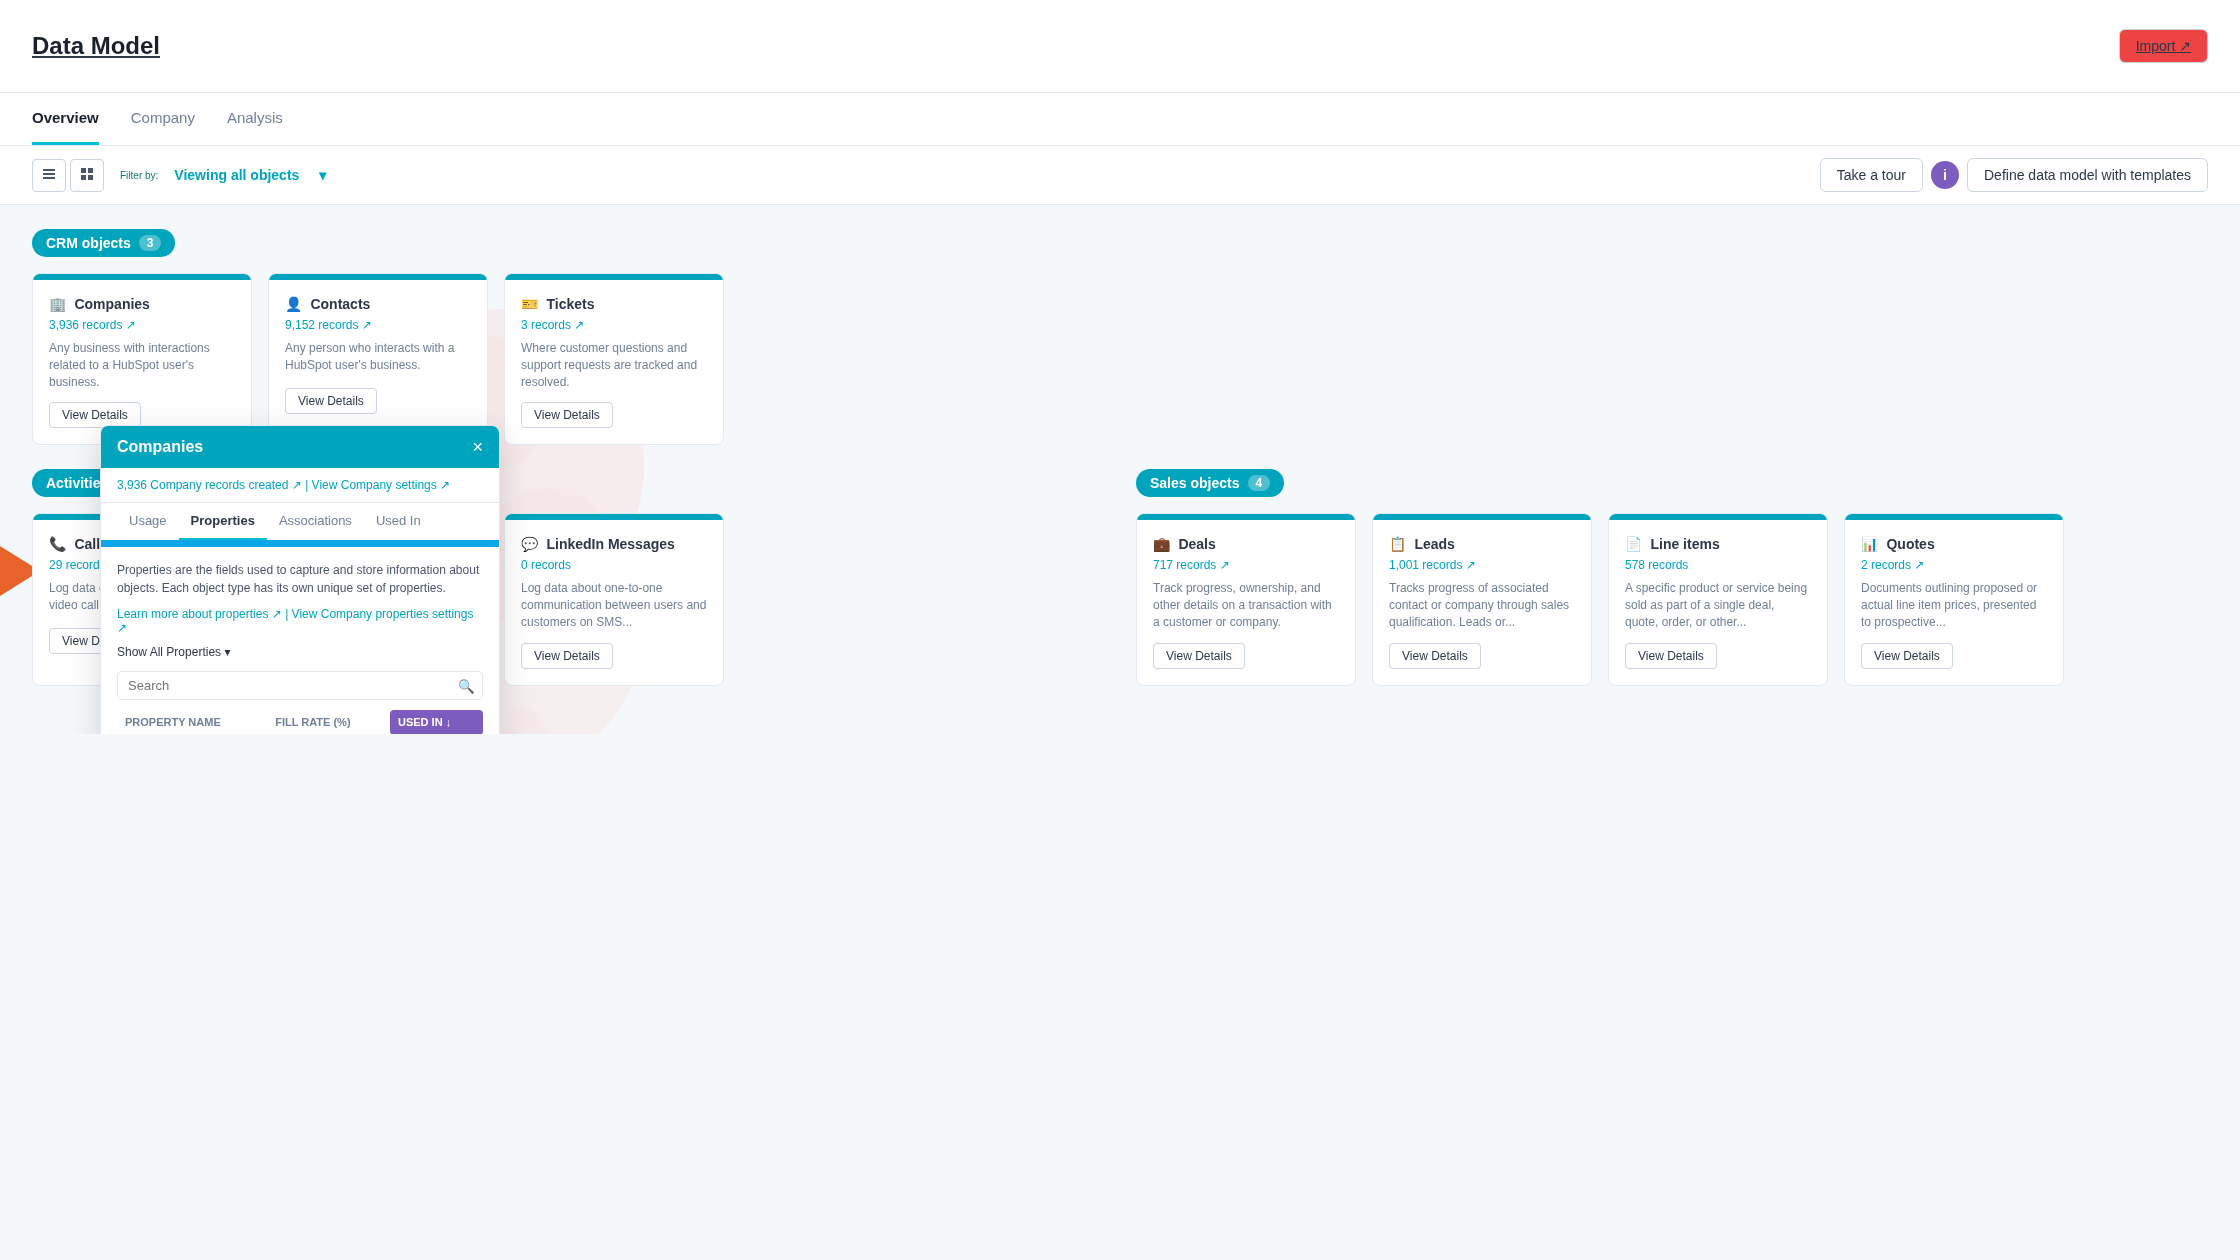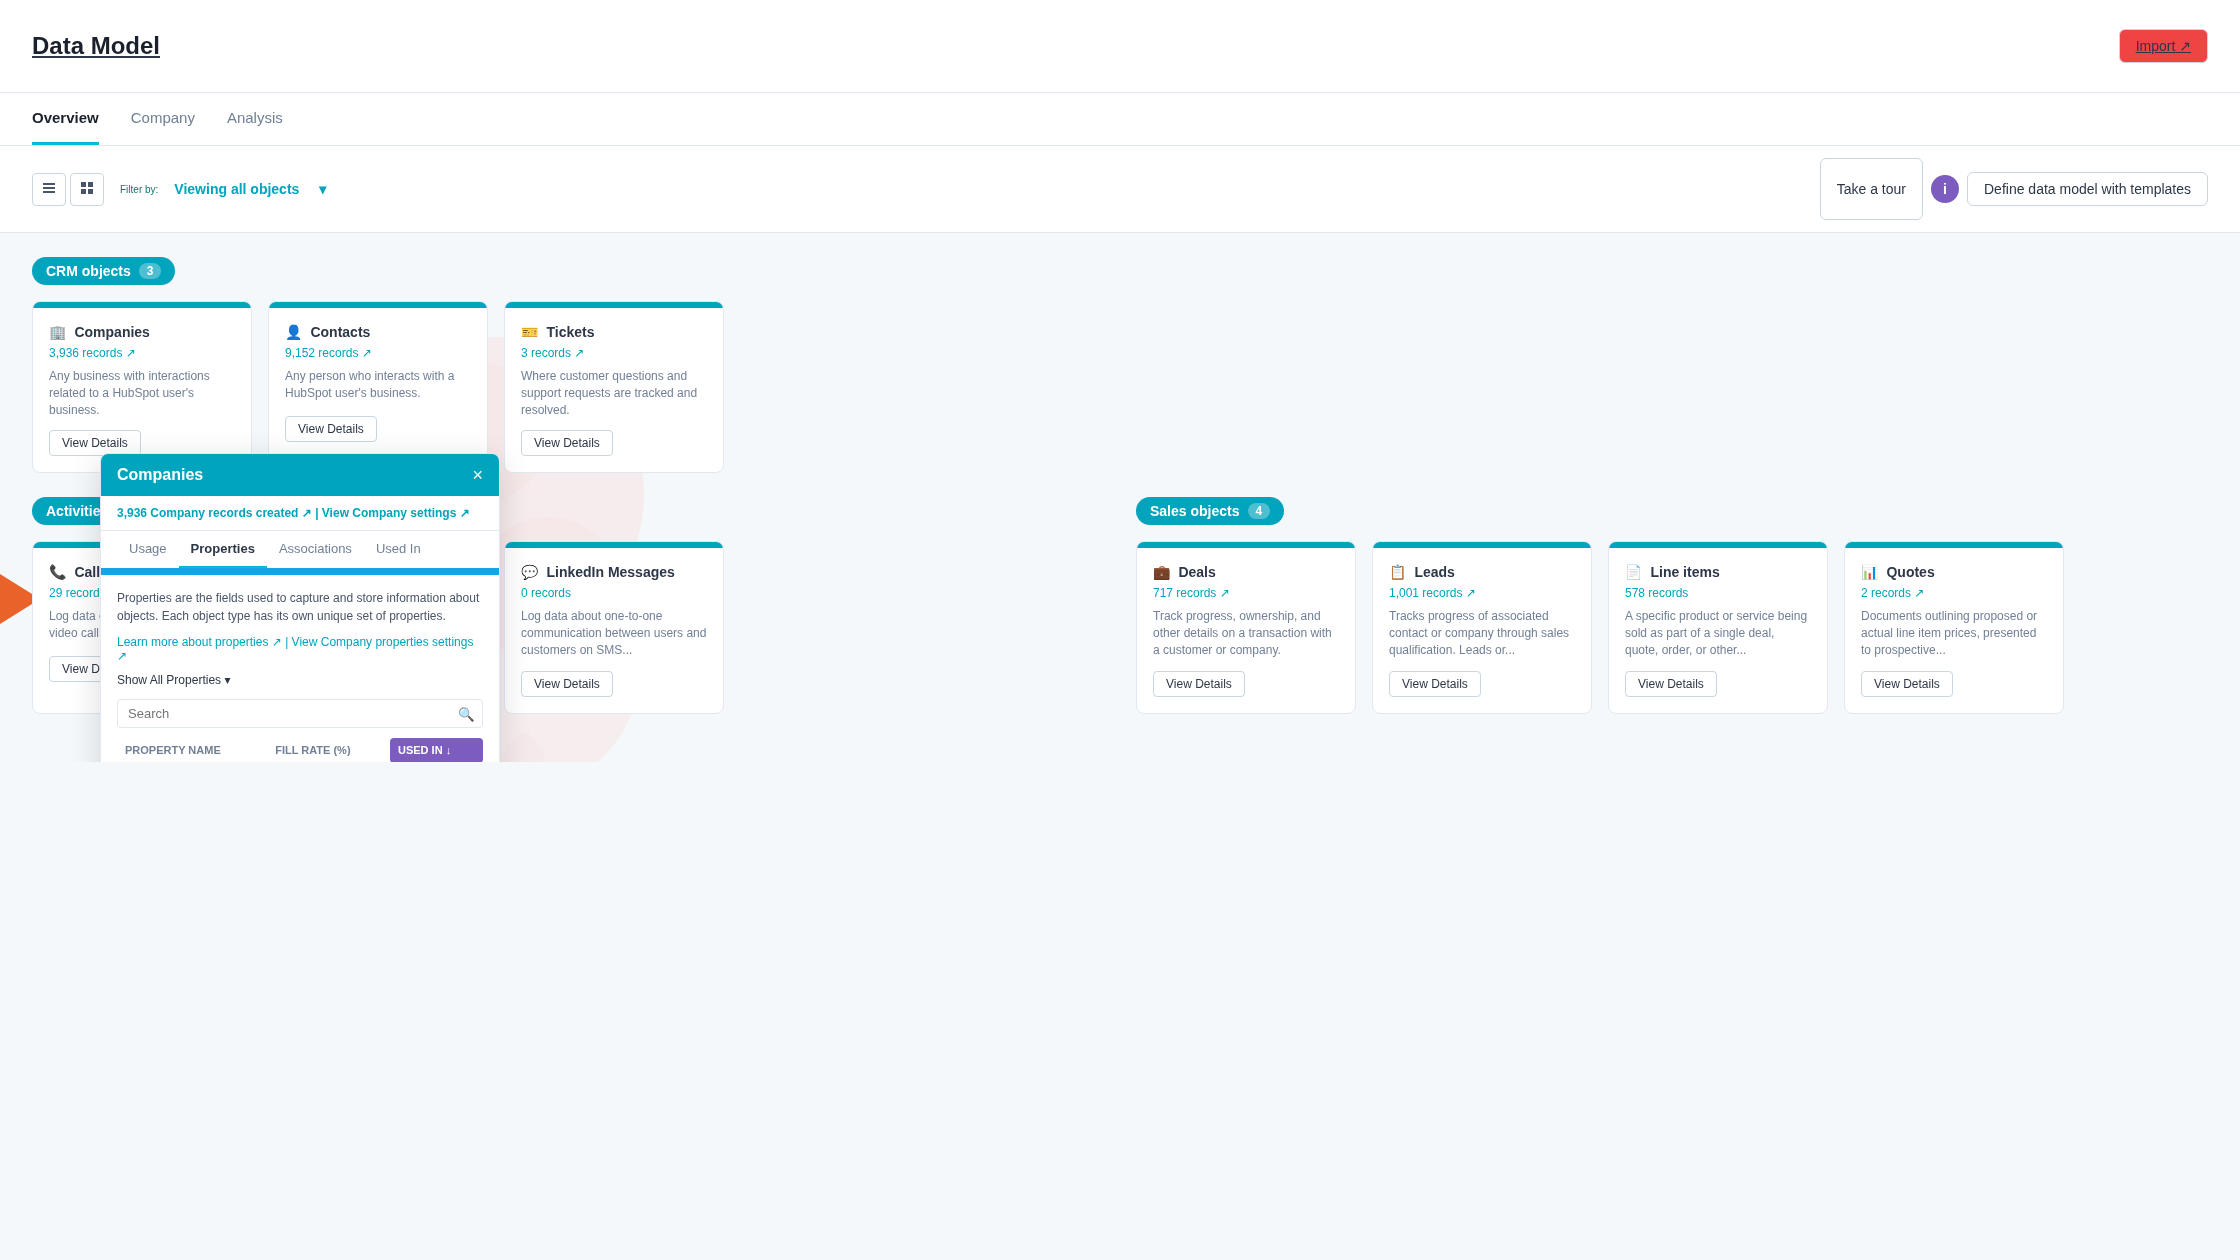--- a/index.html
+++ b/index.html
@@ -16,21 +16,21 @@
     .tab.active { color: #1a202c; font-weight: 600; border-bottom: 3px solid #00bcd4; }
 
     
     .toolbar { background: #fff; border-bottom: 1px solid #e2e8f0; padding: 12px 32px; display: flex; align-items: center; justify-content: space-between; }
     .toolbar-left { display: flex; align-items: center; gap: 16px; }
     .view-toggle { display: flex; gap: 4px; }
     .view-btn { border: 1px solid #cbd5e0; background: #fff; padding: 6px 8px; border-radius: 4px; cursor: pointer; }
     .filter-label { color: #0f766e; font-size: 10px; }
     .filter-value { color: #00a4bd; font-size: 14px; font-weight: 600; cursor: pointer; display: flex; align-items: center; gap: 20px; }
     .toolbar-right { display: flex; align-items: center; gap: 8px; }
-    .tour-btn { border: 1px solid #cbd5e0; background: #fff; padding: 22px 16px; border-radius: 6px; cursor: pointer; font-size: 14px; color: #2d3748; }
+    .tour-btn { border: 1px solid #cbd5e0; background: #fff; padding: 8px 16px; border-radius: 6px; cursor: pointer; font-size: 14px; color: #2d3748; }
     .template-btn { background: #fff; border: 1px solid #cbd5e0; padding: 8px 16px; border-radius: 6px; cursor: pointer; font-size: 14px; color: #2d3748; }
     .info-icon { width: 28px; height: 28px; background: #7c5cbf; border-radius: 50%; display: flex; align-items: center; justify-content: center; color: #fff; font-size: 14px; font-weight: 700; cursor: pointer; }
 
     
     .main { padding: 24px 32px; position: relative; overflow: hidden; }
 
     
     .section { margin-bottom: 24px; }
     .section-header { display: inline-flex; align-items: center; gap: 8px; background: #00a4bd; color: #fff; padding: 6px 14px; border-radius: 20px; font-size: 14px; font-weight: 600; margin-bottom: 16px; }
     .section-count { background: rgba(255,255,255,0.3); border-radius: 10px; padding: 1px 8px; font-size: 12px; }
@@ -310,21 +310,21 @@
   </div>
 
   </div>
 
   <div class="popup">
     <div class="popup-header">
       <span class="popup-title">Companies</span>
       <button class="popup-close">×</button>
     </div>
     <div class="popup-subheader">
-      <span style="color:#00a4bd; font-size:12px;font-weight:bold;">3,936 Company records created ↗ | View Company settings ↗</span>
+      <span style="color:#00a4bd; font-size:12px;">3,936 Company records created ↗ | View Company settings ↗</span>
     </div>
     <div class="popup-tabs">
       <div class="popup-tab">Usage</div>
       <div class="popup-tab active">Properties</div>
       <div class="popup-tab">Associations</div>
       <div class="popup-tab">Used In</div>
     </div>
     <div class="popup-content">
       <p class="popup-desc">Properties are the fields used to capture and store information about objects. Each object type has its own unique set of properties.</p>
       <div class="popup-links">

